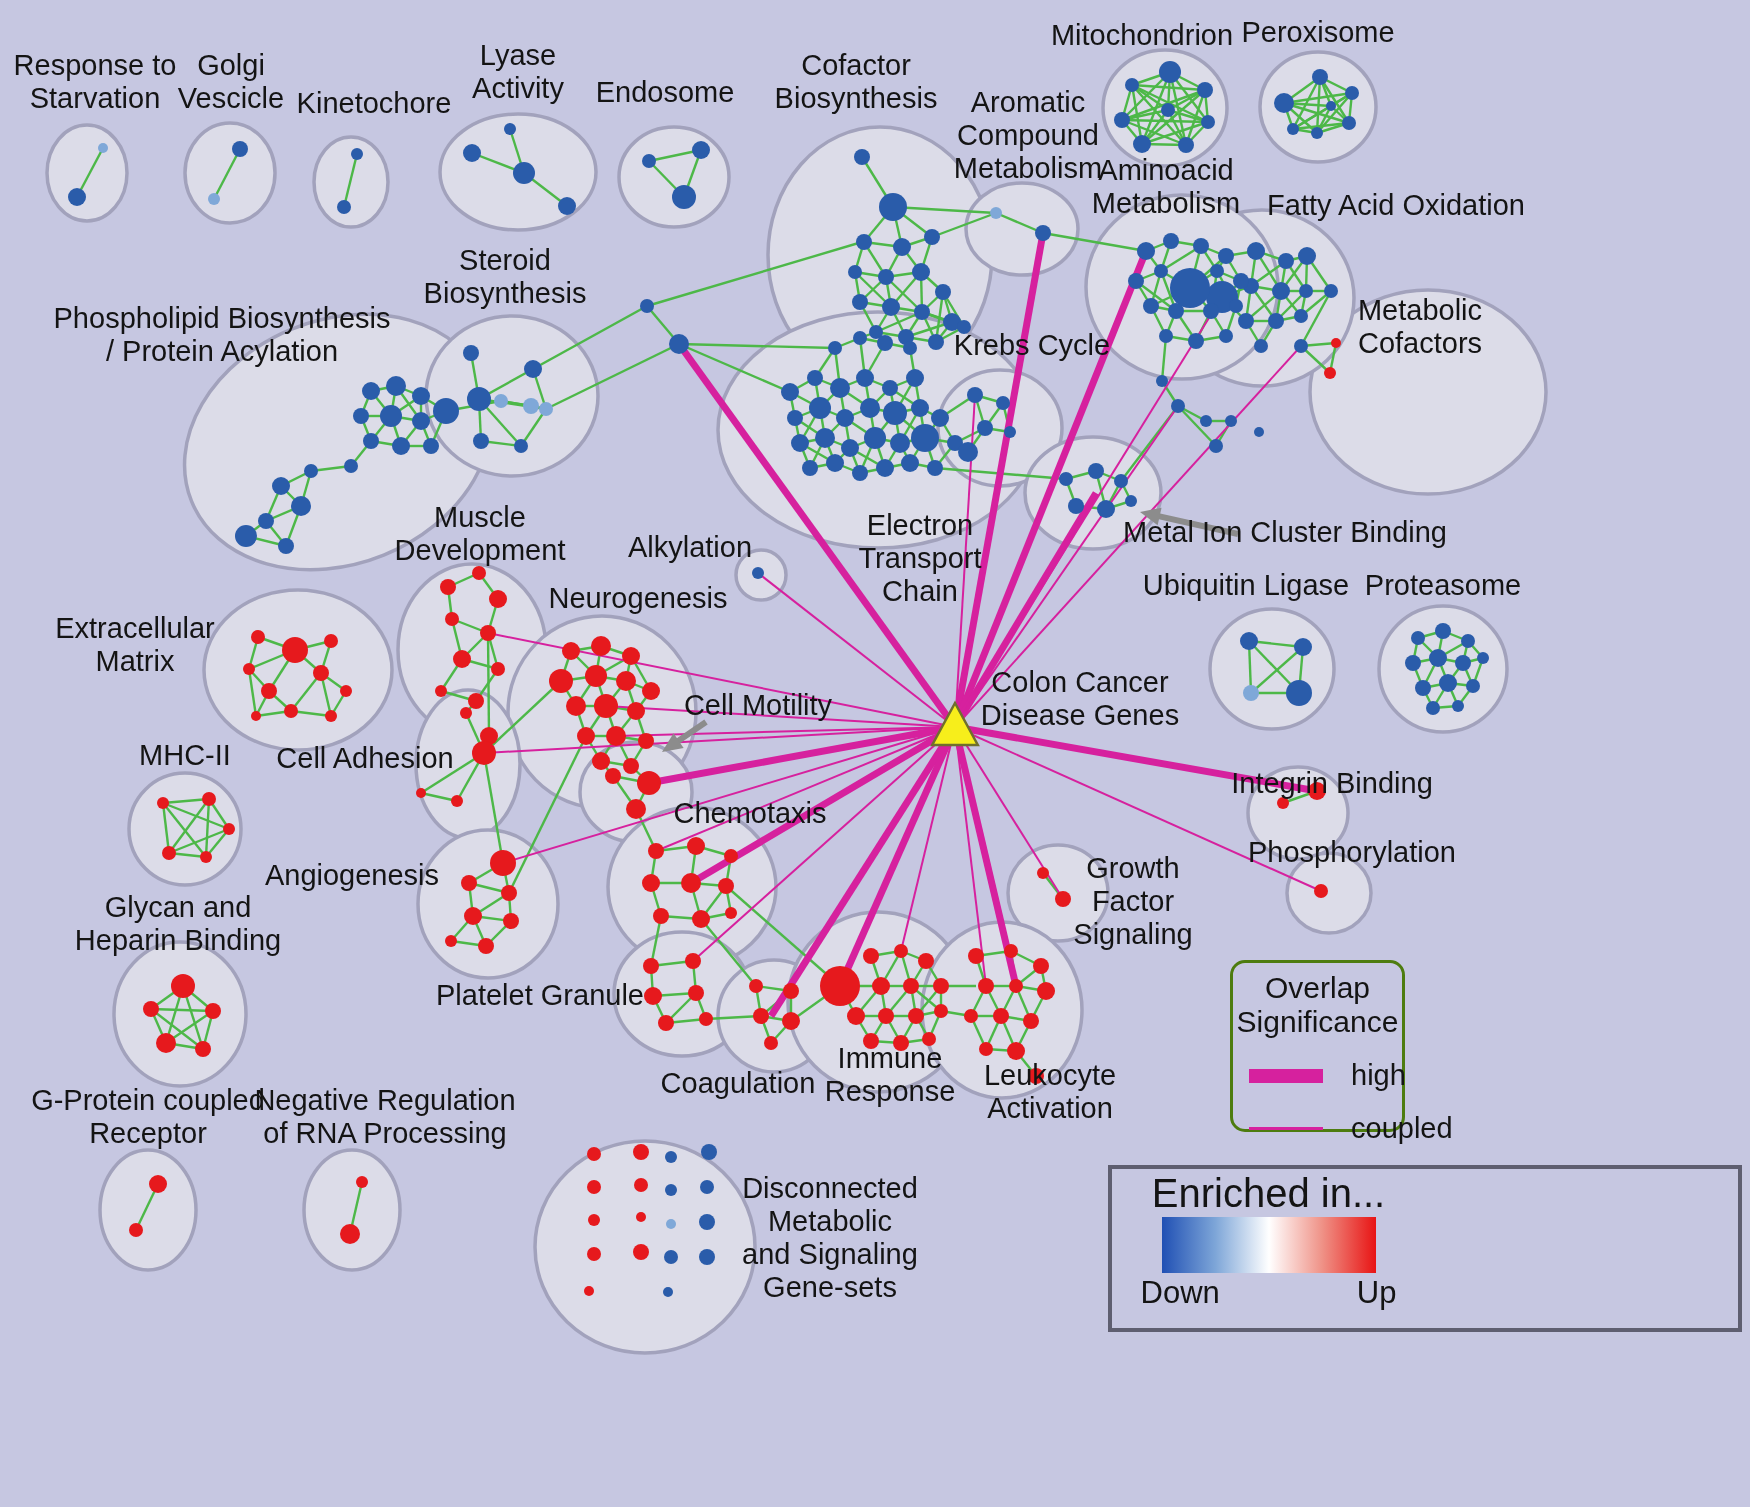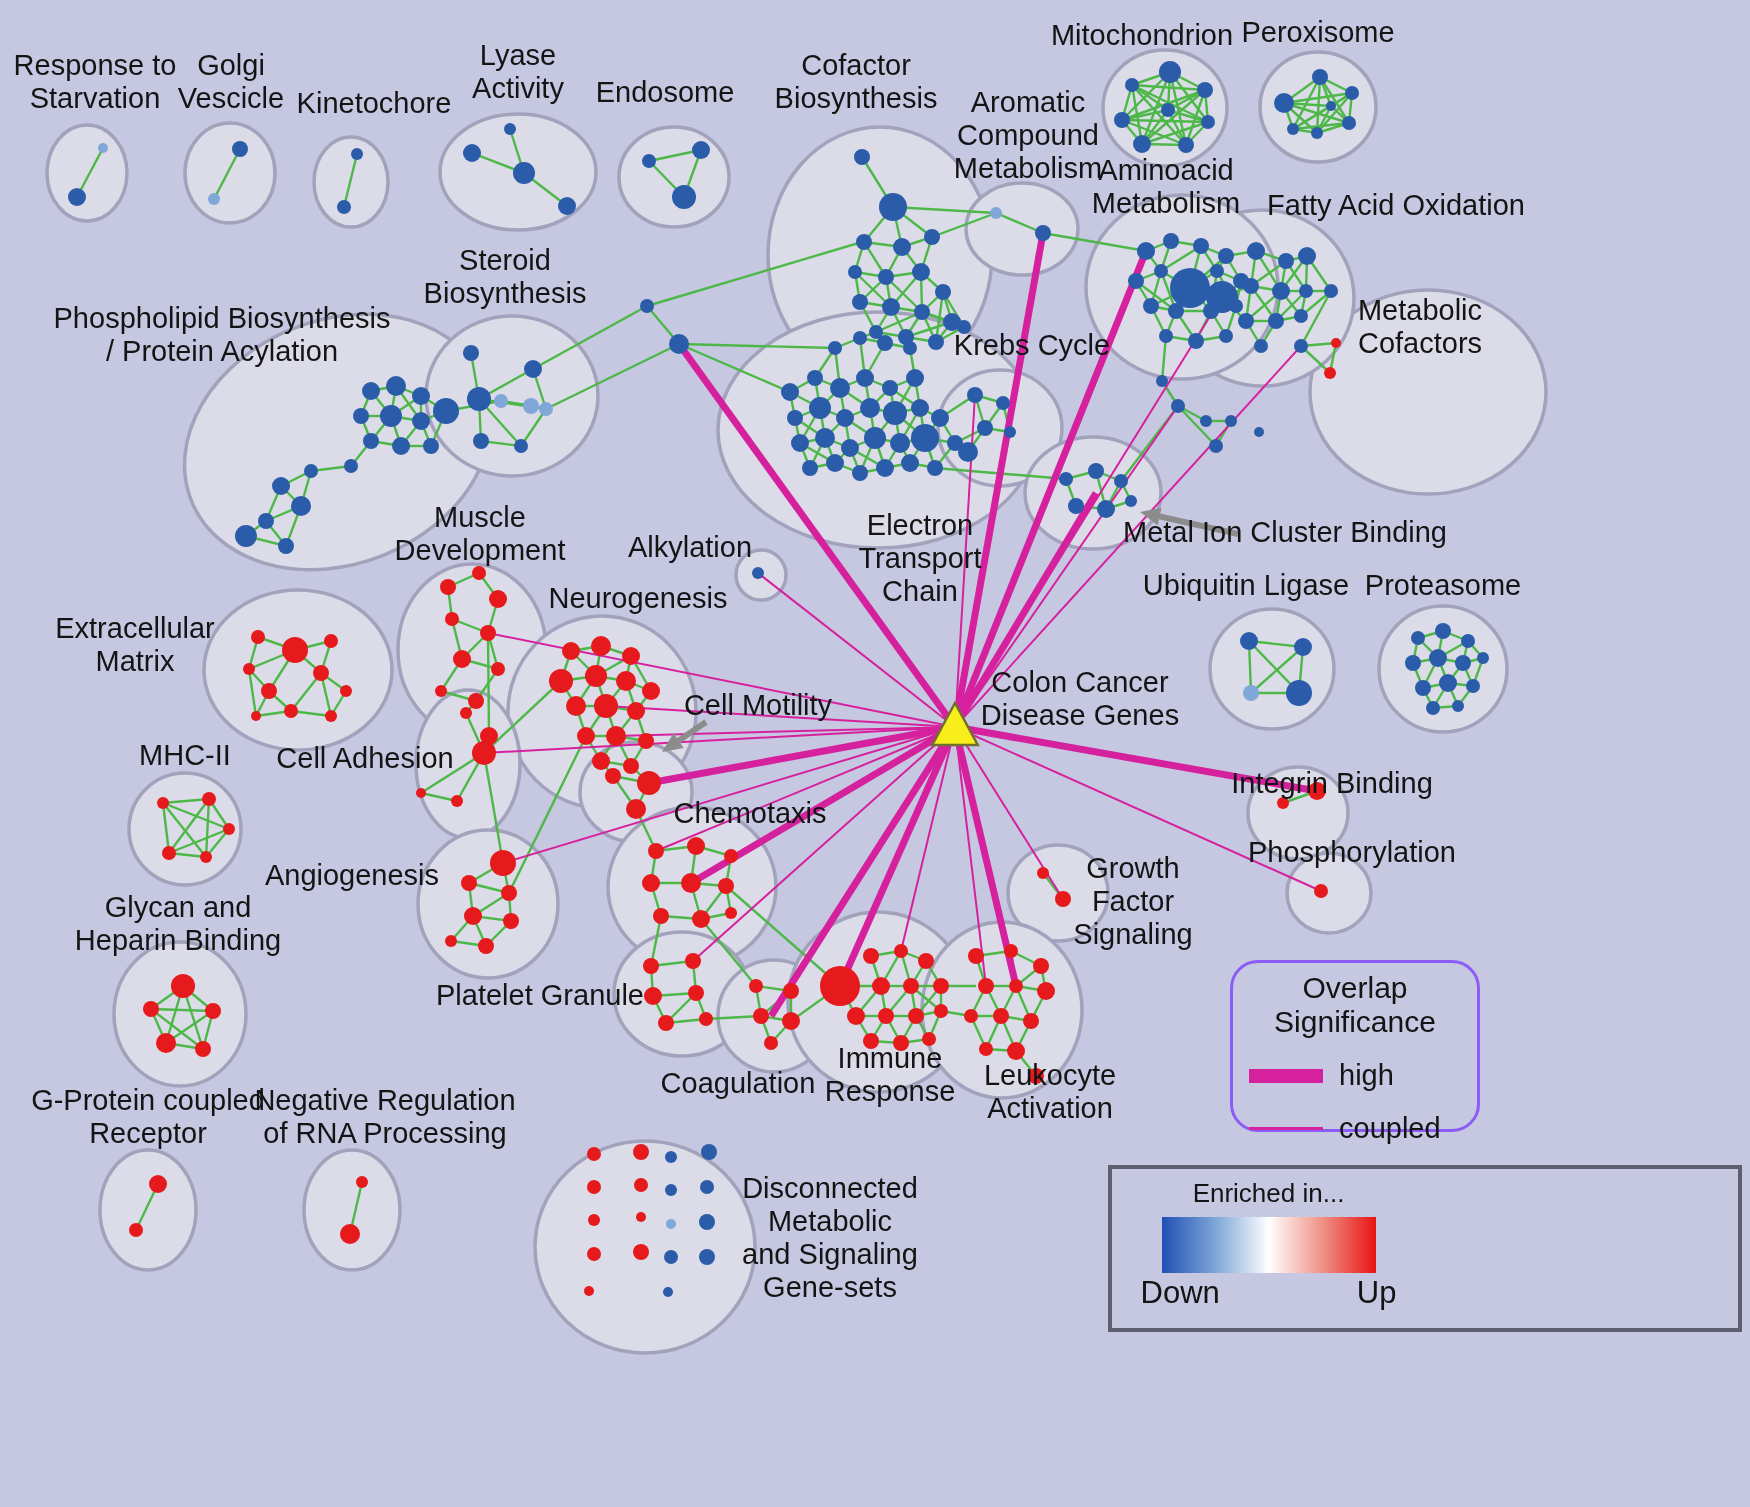--- a/index.html
+++ b/index.html
@@ -1,33 +1,33 @@
 <!DOCTYPE html>
 <html><head>
 <meta charset="utf-8">
 <style>
   html,body{margin:0;padding:0;background:#c6c7e1;}
   .stage{position:relative;width:1750px;height:1507px;background:#c6c7e1;overflow:hidden;
          font-family:"Liberation Sans",sans-serif;color:#141414;}
   svg.net{position:absolute;left:0;top:0;}
   .lbl{font-family:"Liberation Sans",sans-serif;font-size:29px;fill:#141414;}
   
-  .ovbox{position:absolute;left:1230px;top:960px;width:250px;height:172px;
-         border:3px solid #8b5cf6;border-radius:28px;box-sizing:border-box;background:rgba(198,199,225,.6);}
+  .ovbox{position:absolute;left:1230px;top:960px;width:175px;height:172px;
+         border:3px solid #4d7c0f;border-radius:15px;box-sizing:border-box;background:rgba(198,199,225,.6);}
   .ovtitle{text-align:center;font-size:30px;line-height:34px;margin-top:8px;}
   .ovtitle span{display:block;}
-  .ovrow{display:flex;align-items:center;margin:20px 0 0 16px;gap:16px;font-size:29px;}
+  .ovrow{display:flex;align-items:center;margin:20px 0 0 16px;gap:28px;font-size:29px;}
   .hibar{width:74px;height:14px;flex:none;}
   .modbar{width:74px;height:3px;flex:none;}
   
   .enbox{position:absolute;left:1108px;top:1165px;width:634px;height:167px;
          border:4px solid #5e5e70;box-sizing:border-box;display:flex;
          padding:6px 0 0 14px;background:rgba(198,199,225,.6);}
   .gradcol{width:285px;flex:none;display:flex;flex-direction:column;align-items:center;}
-  .entitle{font-size:26px;line-height:36px;}
+  .entitle{font-size:40px;line-height:36px;}
   .gradbar{width:214px;height:56px;margin-top:6px;}
   .gradlabels{width:256px;display:flex;justify-content:space-between;font-size:31px;margin-top:2px;align-items:flex-end;}
   .ennote{flex:none;width:200px;margin-left:10px;padding-top:40px;text-align:center;
           font-size:28px;line-height:33px;}
   .ennote span{display:block;}
 </style>
 </head>
 <body>
 
 <div class="stage">

